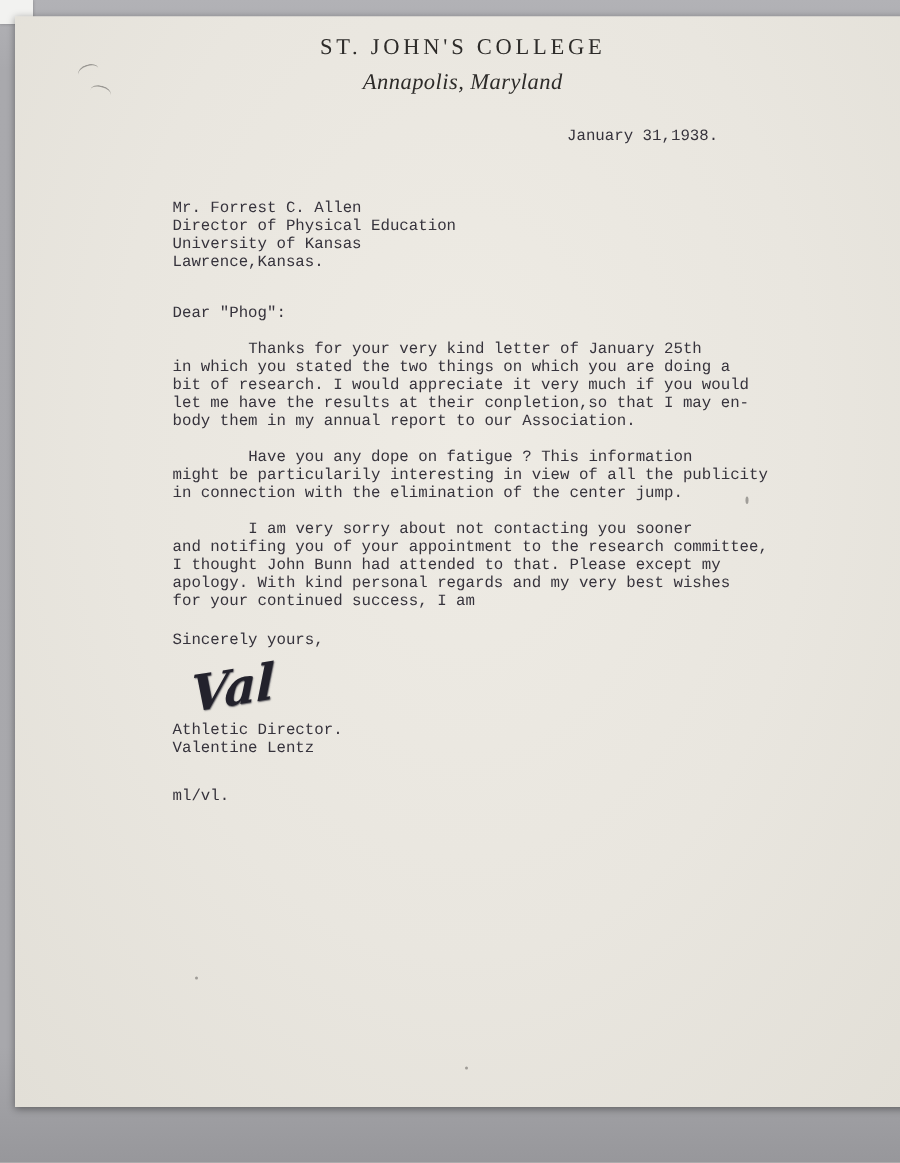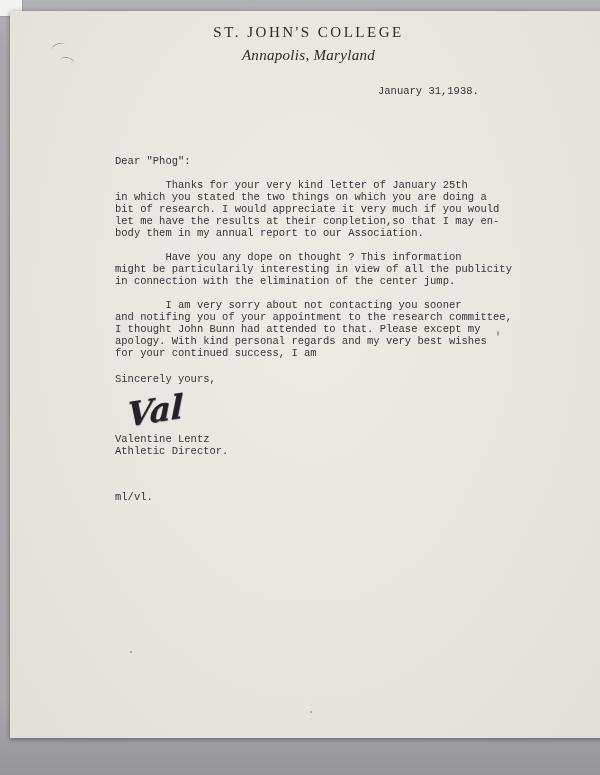--- a/index.html
+++ b/index.html
@@ -44,21 +44,21 @@
   .closing-block { margin-top: 14px; }
   .signature {
     height: 46px; display: flex; align-items: center;
     margin-left: 12px; margin-top: 2px;
     font-family: "DejaVu Serif", serif; font-style: italic; font-weight: bold;
     font-size: 33px; color: #23222c;
     transform: rotate(-9deg) skewX(-10deg);
     width: fit-content;
     text-shadow: 0.5px 0.6px 0.9px rgba(25,25,35,0.65);
   }
-  .reference { margin-top: 34px; }
+  .reference { margin-top: 20px; }
   .speck { position: absolute; border-radius: 50%; background: rgba(70,68,66,.45); }
   .pencil-mark {
     position: absolute; width: 14px; height: 8px;
     border-top: 1.5px solid rgba(90,88,86,.55);
     border-radius: 50%; transform: rotate(-18deg);
   }
 </style>
 </head>
 <body>
 
@@ -68,42 +68,46 @@
   <div class="paper">
 
     <div class="letterhead">
       <div class="college">ST. JOHN'S COLLEGE</div>
       <div class="location">Annapolis, Maryland</div>
     </div>
 
     <div class="date mono">January 31,1938.</div>
 
     <div class="letter-body">
+      <div class="recipient mono">Mr. Forrest C. Allen
+Director of Physical Education
+University of Kansas
+Lawrence,Kansas.</div>
 
       <div class="salutation mono">Dear "Phog":</div>
 
       <p class="para first mono">        Thanks for your very kind letter of January 25th
 in which you stated the two things on which you are doing a
 bit of research. I would appreciate it very much if you would
 let me have the results at their conpletion,so that I may en-
 body them in my annual report to our Association.</p>
-      <p class="para mono">        Have you any dope on thought ? This information
+      <p class="para mono">        Have you any dope on fatigue ? This information
 might be particularily interesting in view of all the publicity
 in connection with the elimination of the center jump.</p>
       <p class="para mono">        I am very sorry about not contacting you sooner
 and notifing you of your appointment to the research committee,
 I thought John Bunn had attended to that. Please except my
 apology. With kind personal regards and my very best wishes
 for your continued success, I am</p>
 
       <div class="closing-block">
         <div class="mono">Sincerely yours,</div>
         <div class="signature">Val</div>
+        <div class="mono">Athletic Director.</div>
         <div class="mono">Valentine Lentz</div>
-        <div class="mono">Athletic Director.</div>
       </div>
 
       <div class="reference mono">ml/vl.</div>
     </div>
 
     <div class="pencil-mark" style="left:42px; top:32px;"></div>
     <div class="pencil-mark" style="left:50px; top:46px; transform:rotate(14deg);"></div>
     <div class="speck" style="left:487px; top:320px; width:2px; height:5px;"></div>
     <div class="speck" style="left:120px; top:640px; width:2px; height:2px;"></div>
     <div class="speck" style="left:300px; top:700px; width:2px; height:2px;"></div>

